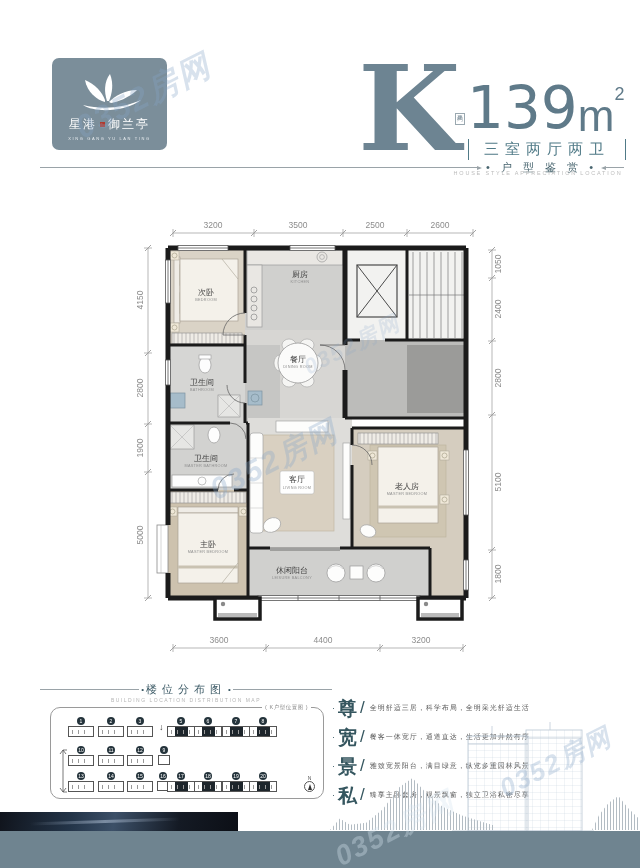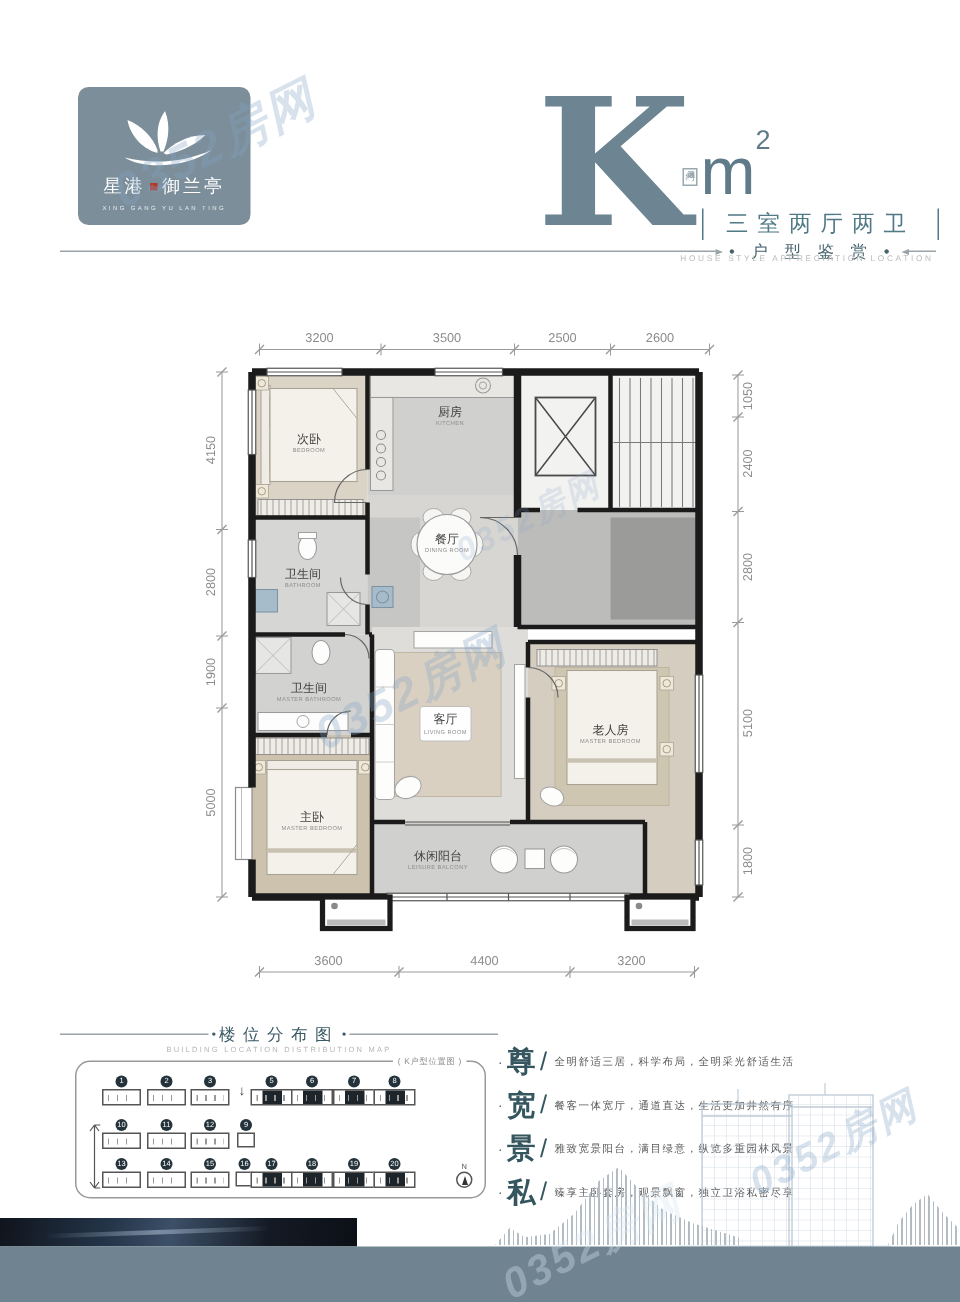--- a/index.html
+++ b/index.html
@@ -106,20 +106,21 @@
     </div>
     <div class="logo-en">XING GANG YU LAN TING</div>
   </div>
 
   <div class="abs type-k">K</div>
   <div class="abs area-row">
     <span class="pfx">
       <span class="pfx-stack">建面</span>
       <span class="pfx-box">约</span>
     </span>
+    <span class="area-num">139</span>
     <span class="area-unit">m</span>
     <span class="area-sup">2</span>
   </div>
   <div class="abs rooms-line">三室两厅两卫</div>
 
   <div class="abs hdr-rule">
     <span class="ln"></span>
       <span class="tri r"></span>
     <span class="sec-cn">
       <span>•</span> <span>户 型 鉴 赏</span> <span>•</span>

